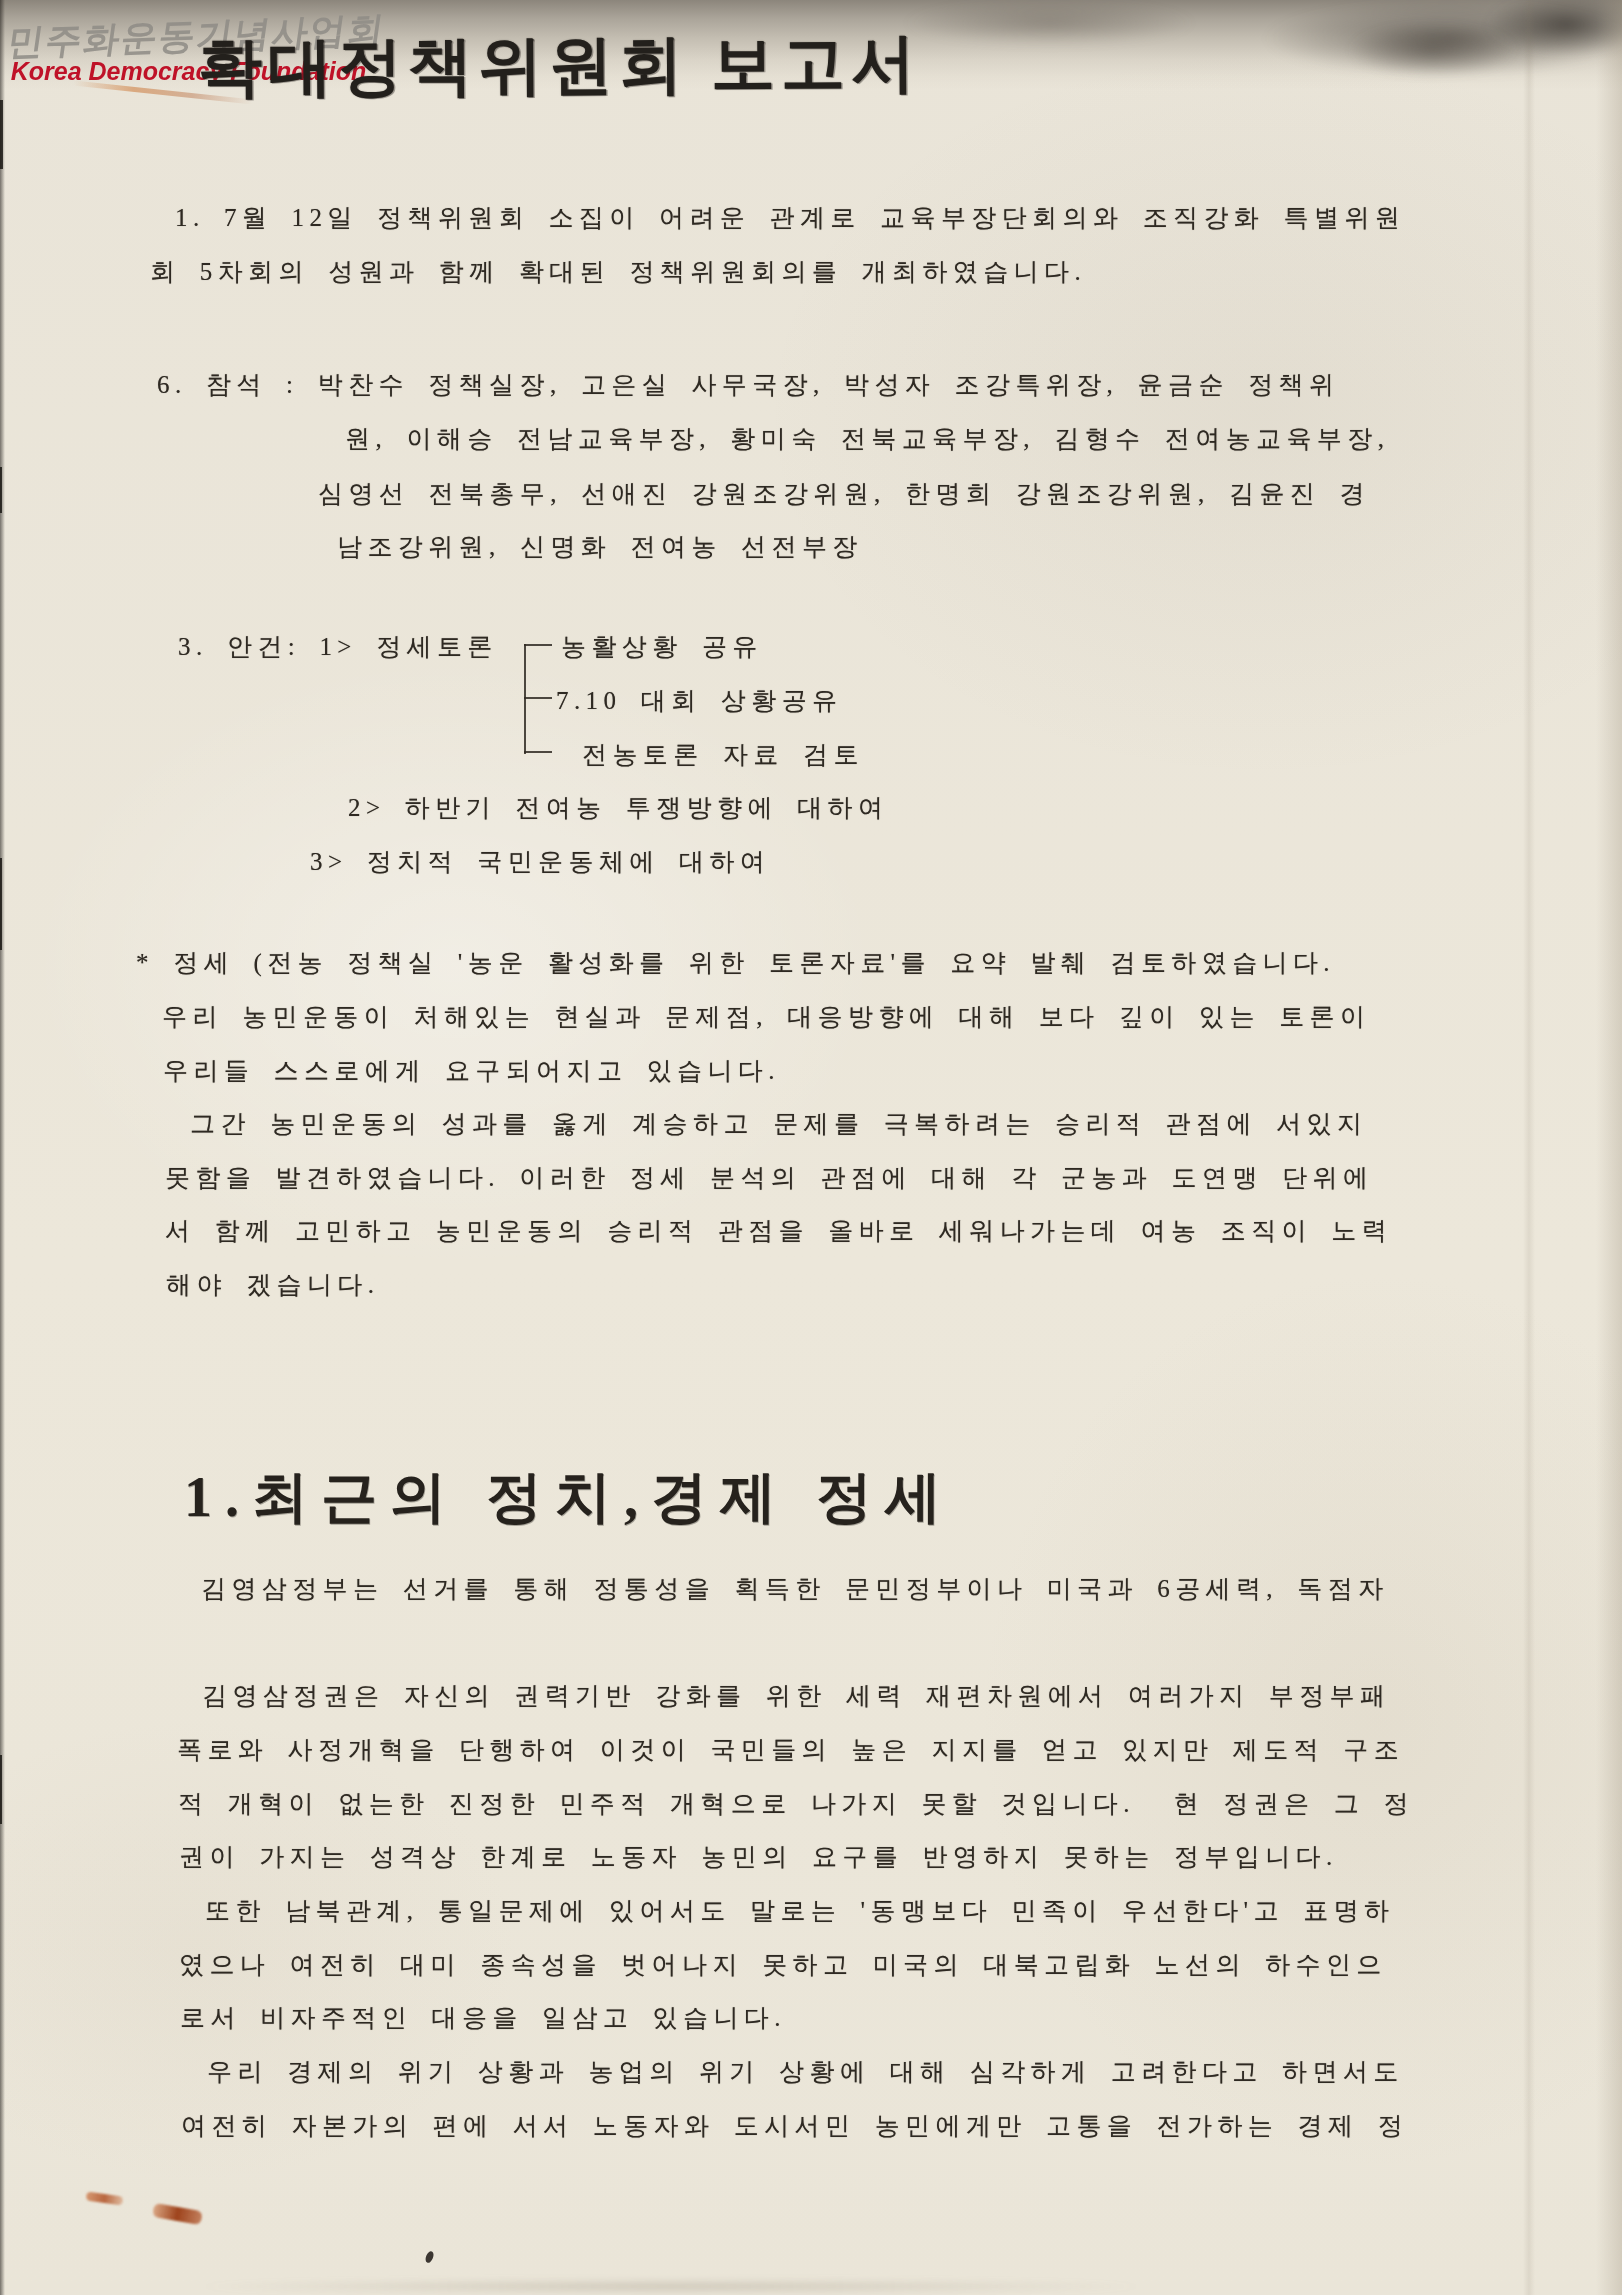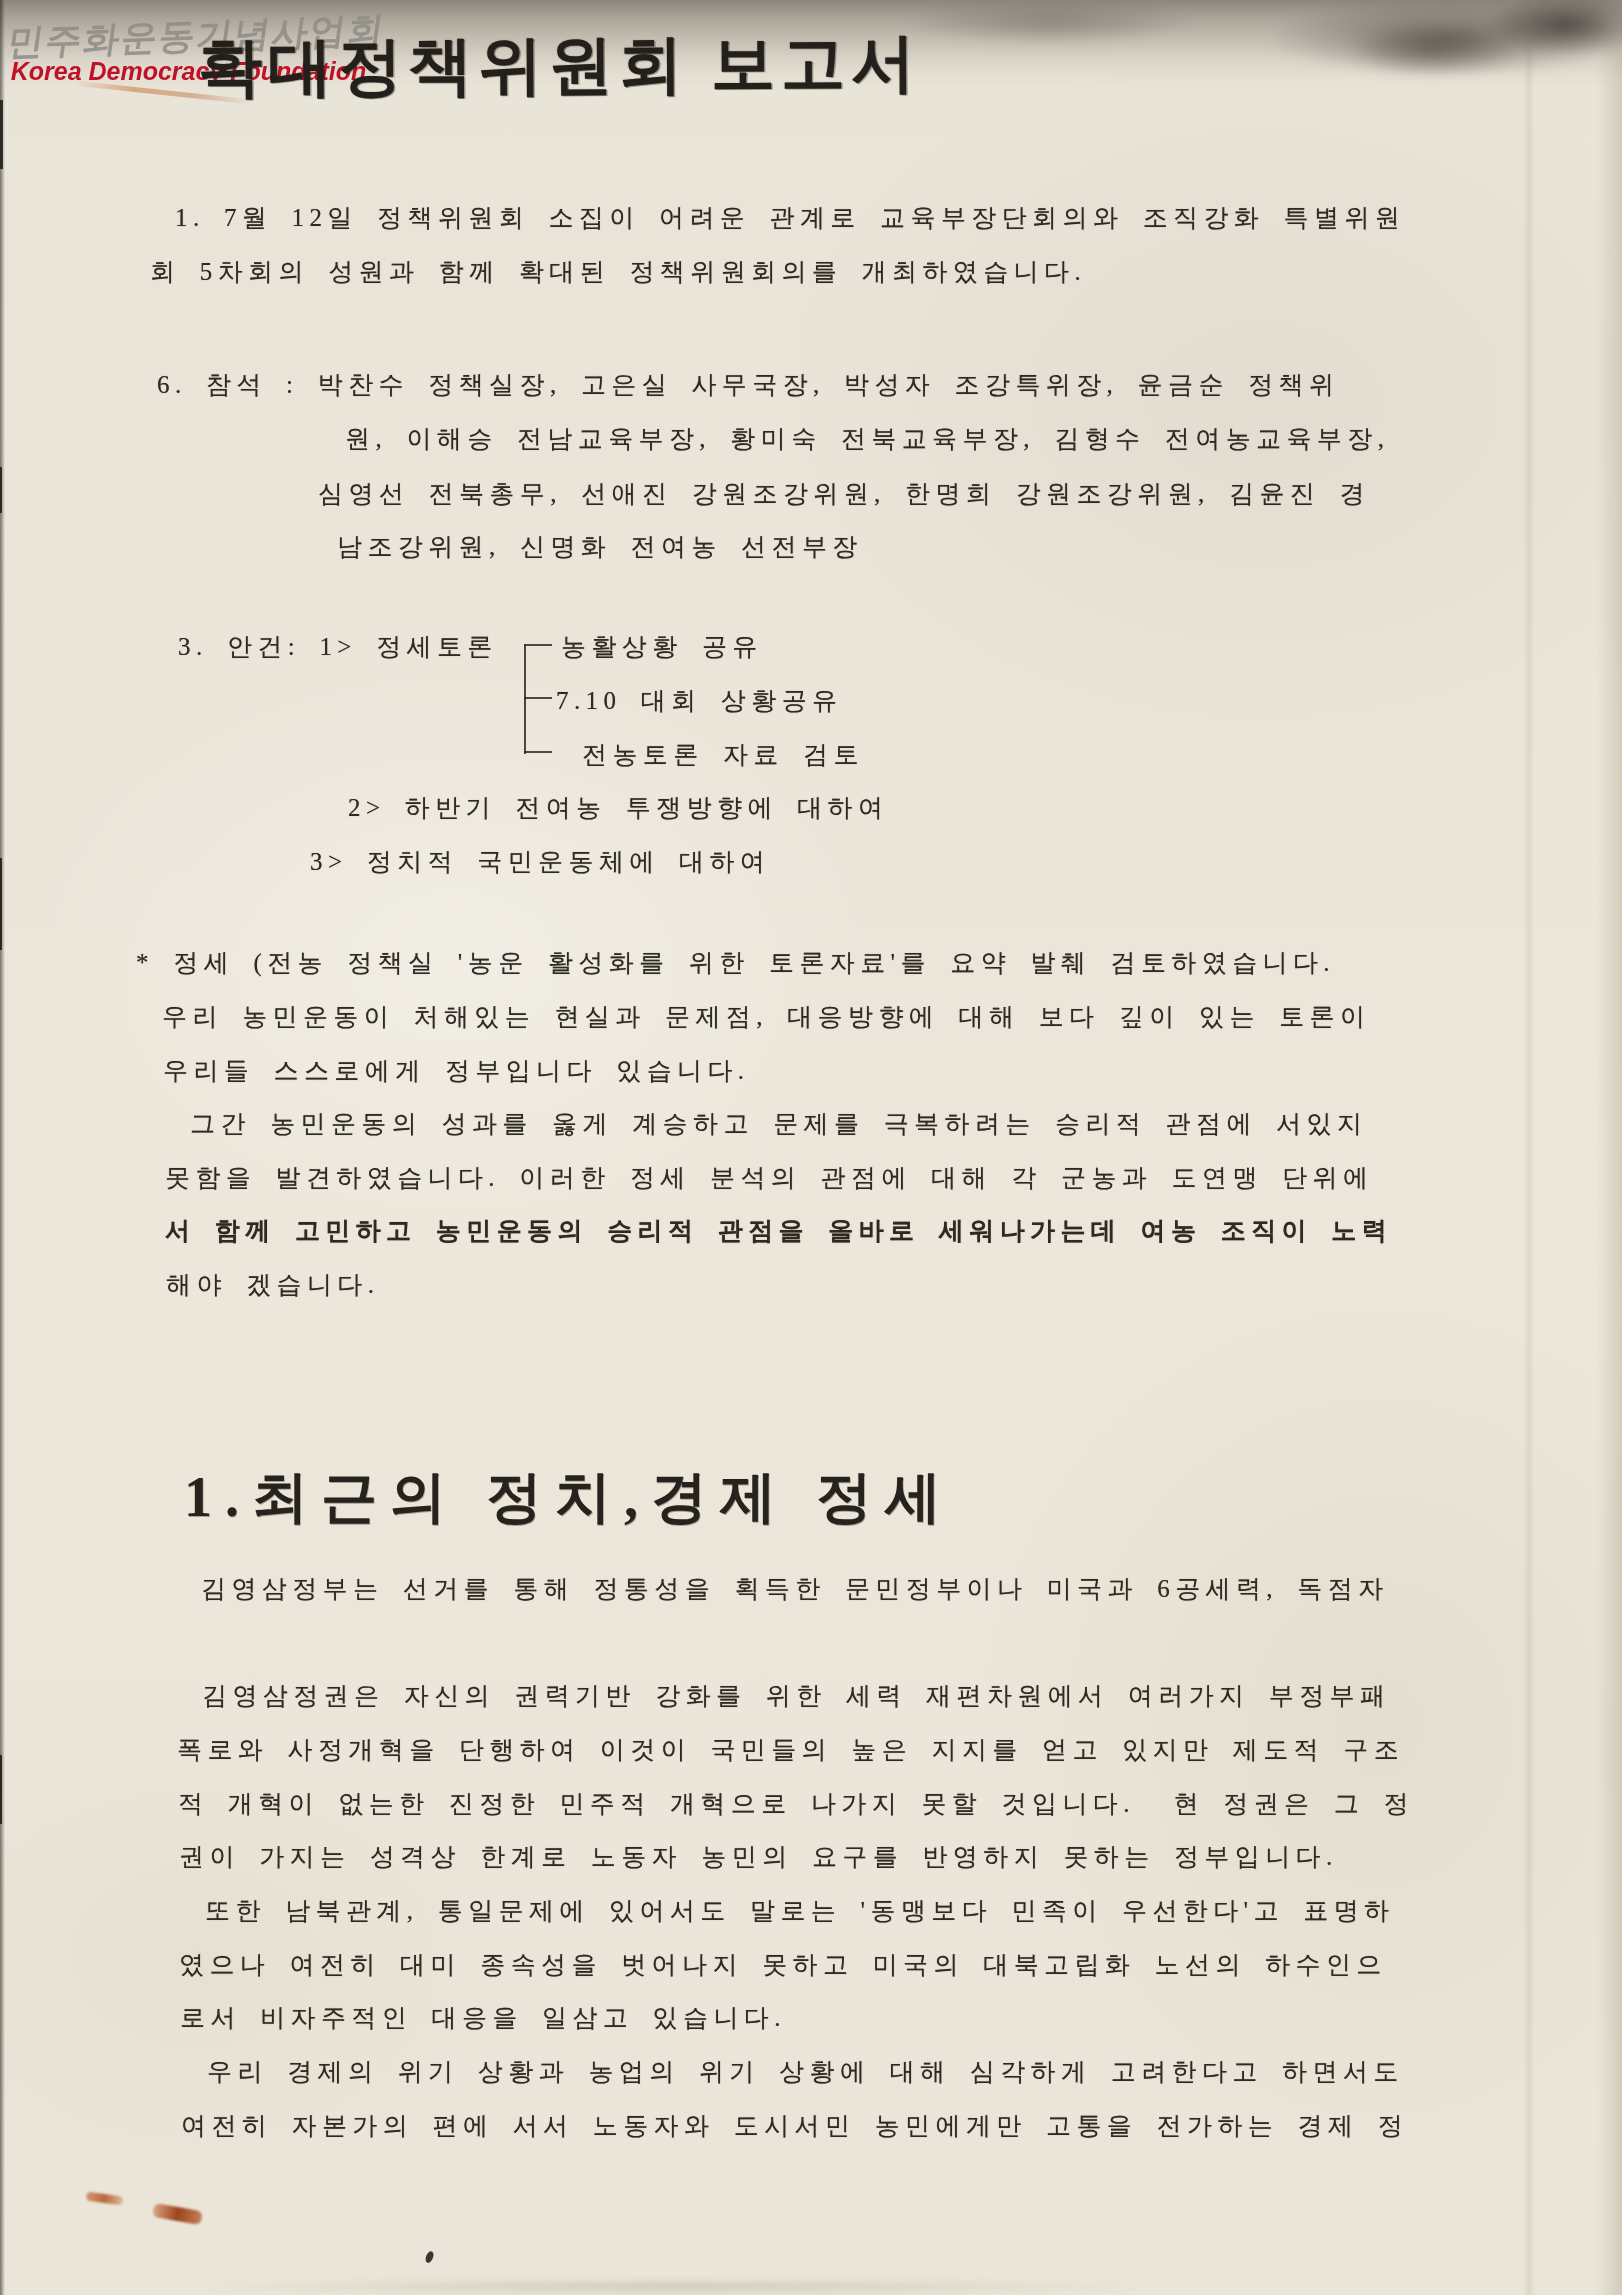--- a/index.html
+++ b/index.html
@@ -109,24 +109,24 @@
   <div class="tick" style="top:697px;"></div>
   <div class="tick" style="top:751px;"></div>
   <div class="ln" style="left:561px;top:630px;">농활상황 공유</div>
   <div class="ln" style="left:556px;top:684px;">7.10 대회 상황공유</div>
   <div class="ln" style="left:582px;top:738px;">전농토론 자료 검토</div>
   <div class="ln" style="left:310px;top:791px;margin-left:38px;">2&gt; 하반기 전여농 투쟁방향에 대하여</div>
   <div class="ln" style="left:310px;top:845px;">3&gt; 정치적 국민운동체에 대하여</div>
 
   <div class="ln" style="left:136px;top:946px;">* 정세 (전농 정책실 '농운 활성화를 위한 토론자료'를 요약 발췌 검토하였습니다.</div>
   <div class="ln" style="left:162px;top:1000px;">우리 농민운동이 처해있는 현실과 문제점, 대응방향에 대해 보다 깊이 있는 토론이</div>
-  <div class="ln" style="left:163px;top:1054px;">우리들 스스로에게 정부입니다 있습니다.</div>
+  <div class="ln" style="left:163px;top:1054px;">우리들 스스로에게 요구되어지고 있습니다.</div>
   <div class="ln" style="left:190px;top:1107px;">그간 농민운동의 성과를 옳게 계승하고 문제를 극복하려는 승리적 관점에 서있지</div>
   <div class="ln" style="left:165px;top:1161px;">못함을 발견하였습니다. 이러한 정세 분석의 관점에 대해 각 군농과 도연맹 단위에</div>
-  <div class="ln" style="left:165px;top:1214px;font-weight:bold;">서 함께 고민하고 농민운동의 승리적 관점을 올바로 세워나가는데 여농 조직이 노력</div>
+  <div class="ln" style="left:165px;top:1214px;">서 함께 고민하고 농민운동의 승리적 관점을 올바로 세워나가는데 여농 조직이 노력</div>
   <div class="ln" style="left:166px;top:1268px;">해야 겠습니다.</div>
 
   <div class="sec-heading">1.최근의 정치,경제 정세</div>
 
   <div class="ln" style="left:201px;top:1572px;">김영삼정부는 선거를 통해 정통성을 획득한 문민정부이나 미국과 6공세력, 독점자</div>
   <div class="ln" style="left:202px;top:1679px;">김영삼정권은 자신의 권력기반 강화를 위한 세력 재편차원에서 여러가지 부정부패</div>
   <div class="ln" style="left:177px;top:1733px;">폭로와 사정개혁을 단행하여 이것이 국민들의 높은 지지를 얻고 있지만 제도적 구조</div>
   <div class="ln" style="left:178px;top:1787px;">적 개혁이 없는한 진정한 민주적 개혁으로 나가지 못할 것입니다.  현 정권은 그 정</div>
   <div class="ln" style="left:179px;top:1840px;">권이 가지는 성격상 한계로 노동자 농민의 요구를 반영하지 못하는 정부입니다.</div>
   <div class="ln" style="left:205px;top:1894px;">또한 남북관계, 통일문제에 있어서도 말로는 '동맹보다 민족이 우선한다'고 표명하</div>

